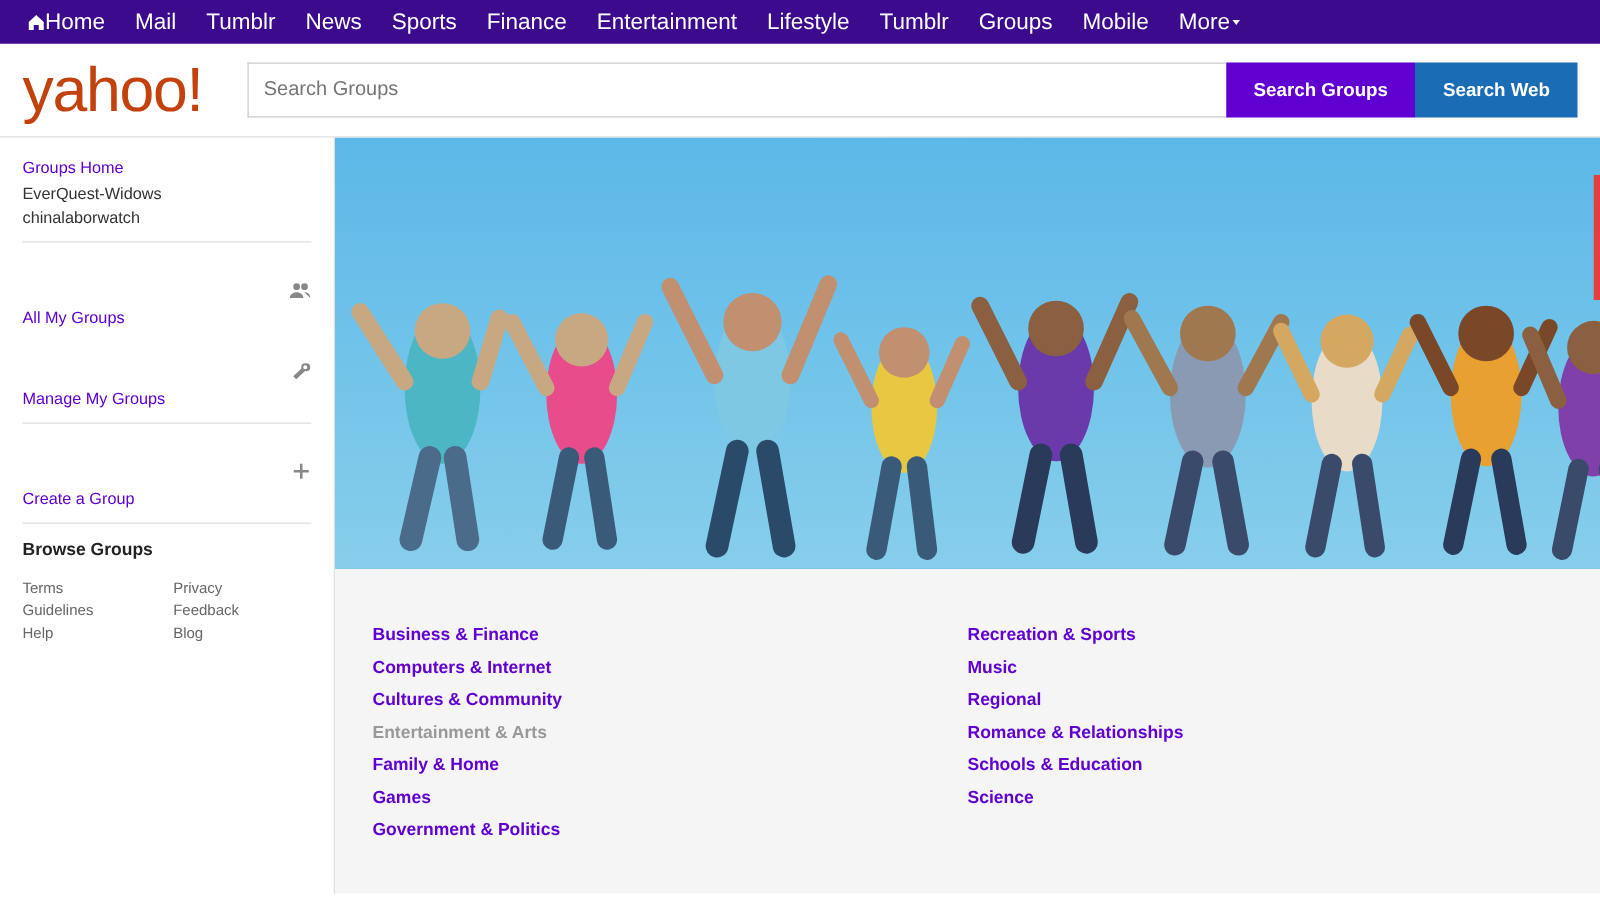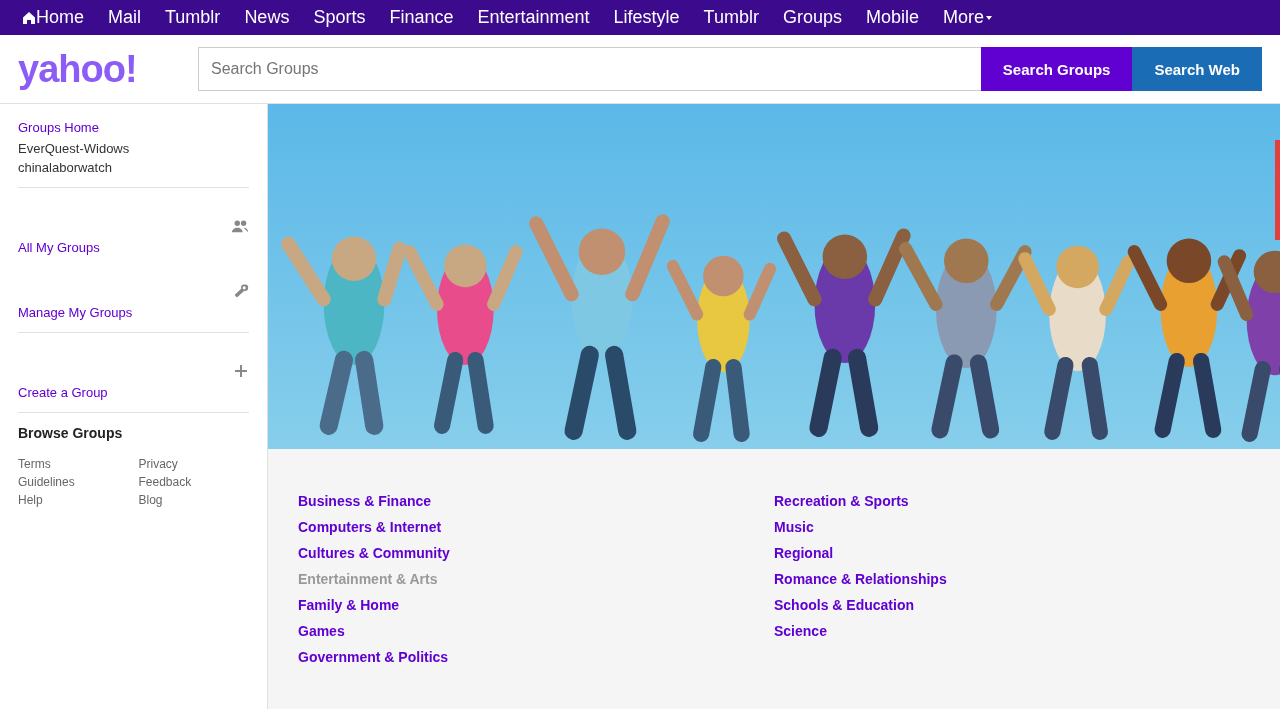--- a/index.html
+++ b/index.html
@@ -28,23 +28,23 @@
 
     
     #header {
       display: flex;
       align-items: center;
       padding: 12px 18px;
       gap: 10px;
       border-bottom: 1px solid #e0e0e0;
     }
     #logo {
-      font-size: 38px;
-      font-weight: bold;
-      color: #8b5cf6;
+      font-size: 50px;
+      font-weight: normal;
+      color: #c2410c;
       font-family: 'Arial Black', Arial, sans-serif;
       letter-spacing: -1px;
       margin-right: 10px;
       line-height: 1;
       min-width: 160px;
     }
     #search-bar {
       display: flex;
       flex: 1;
       gap: 0;

